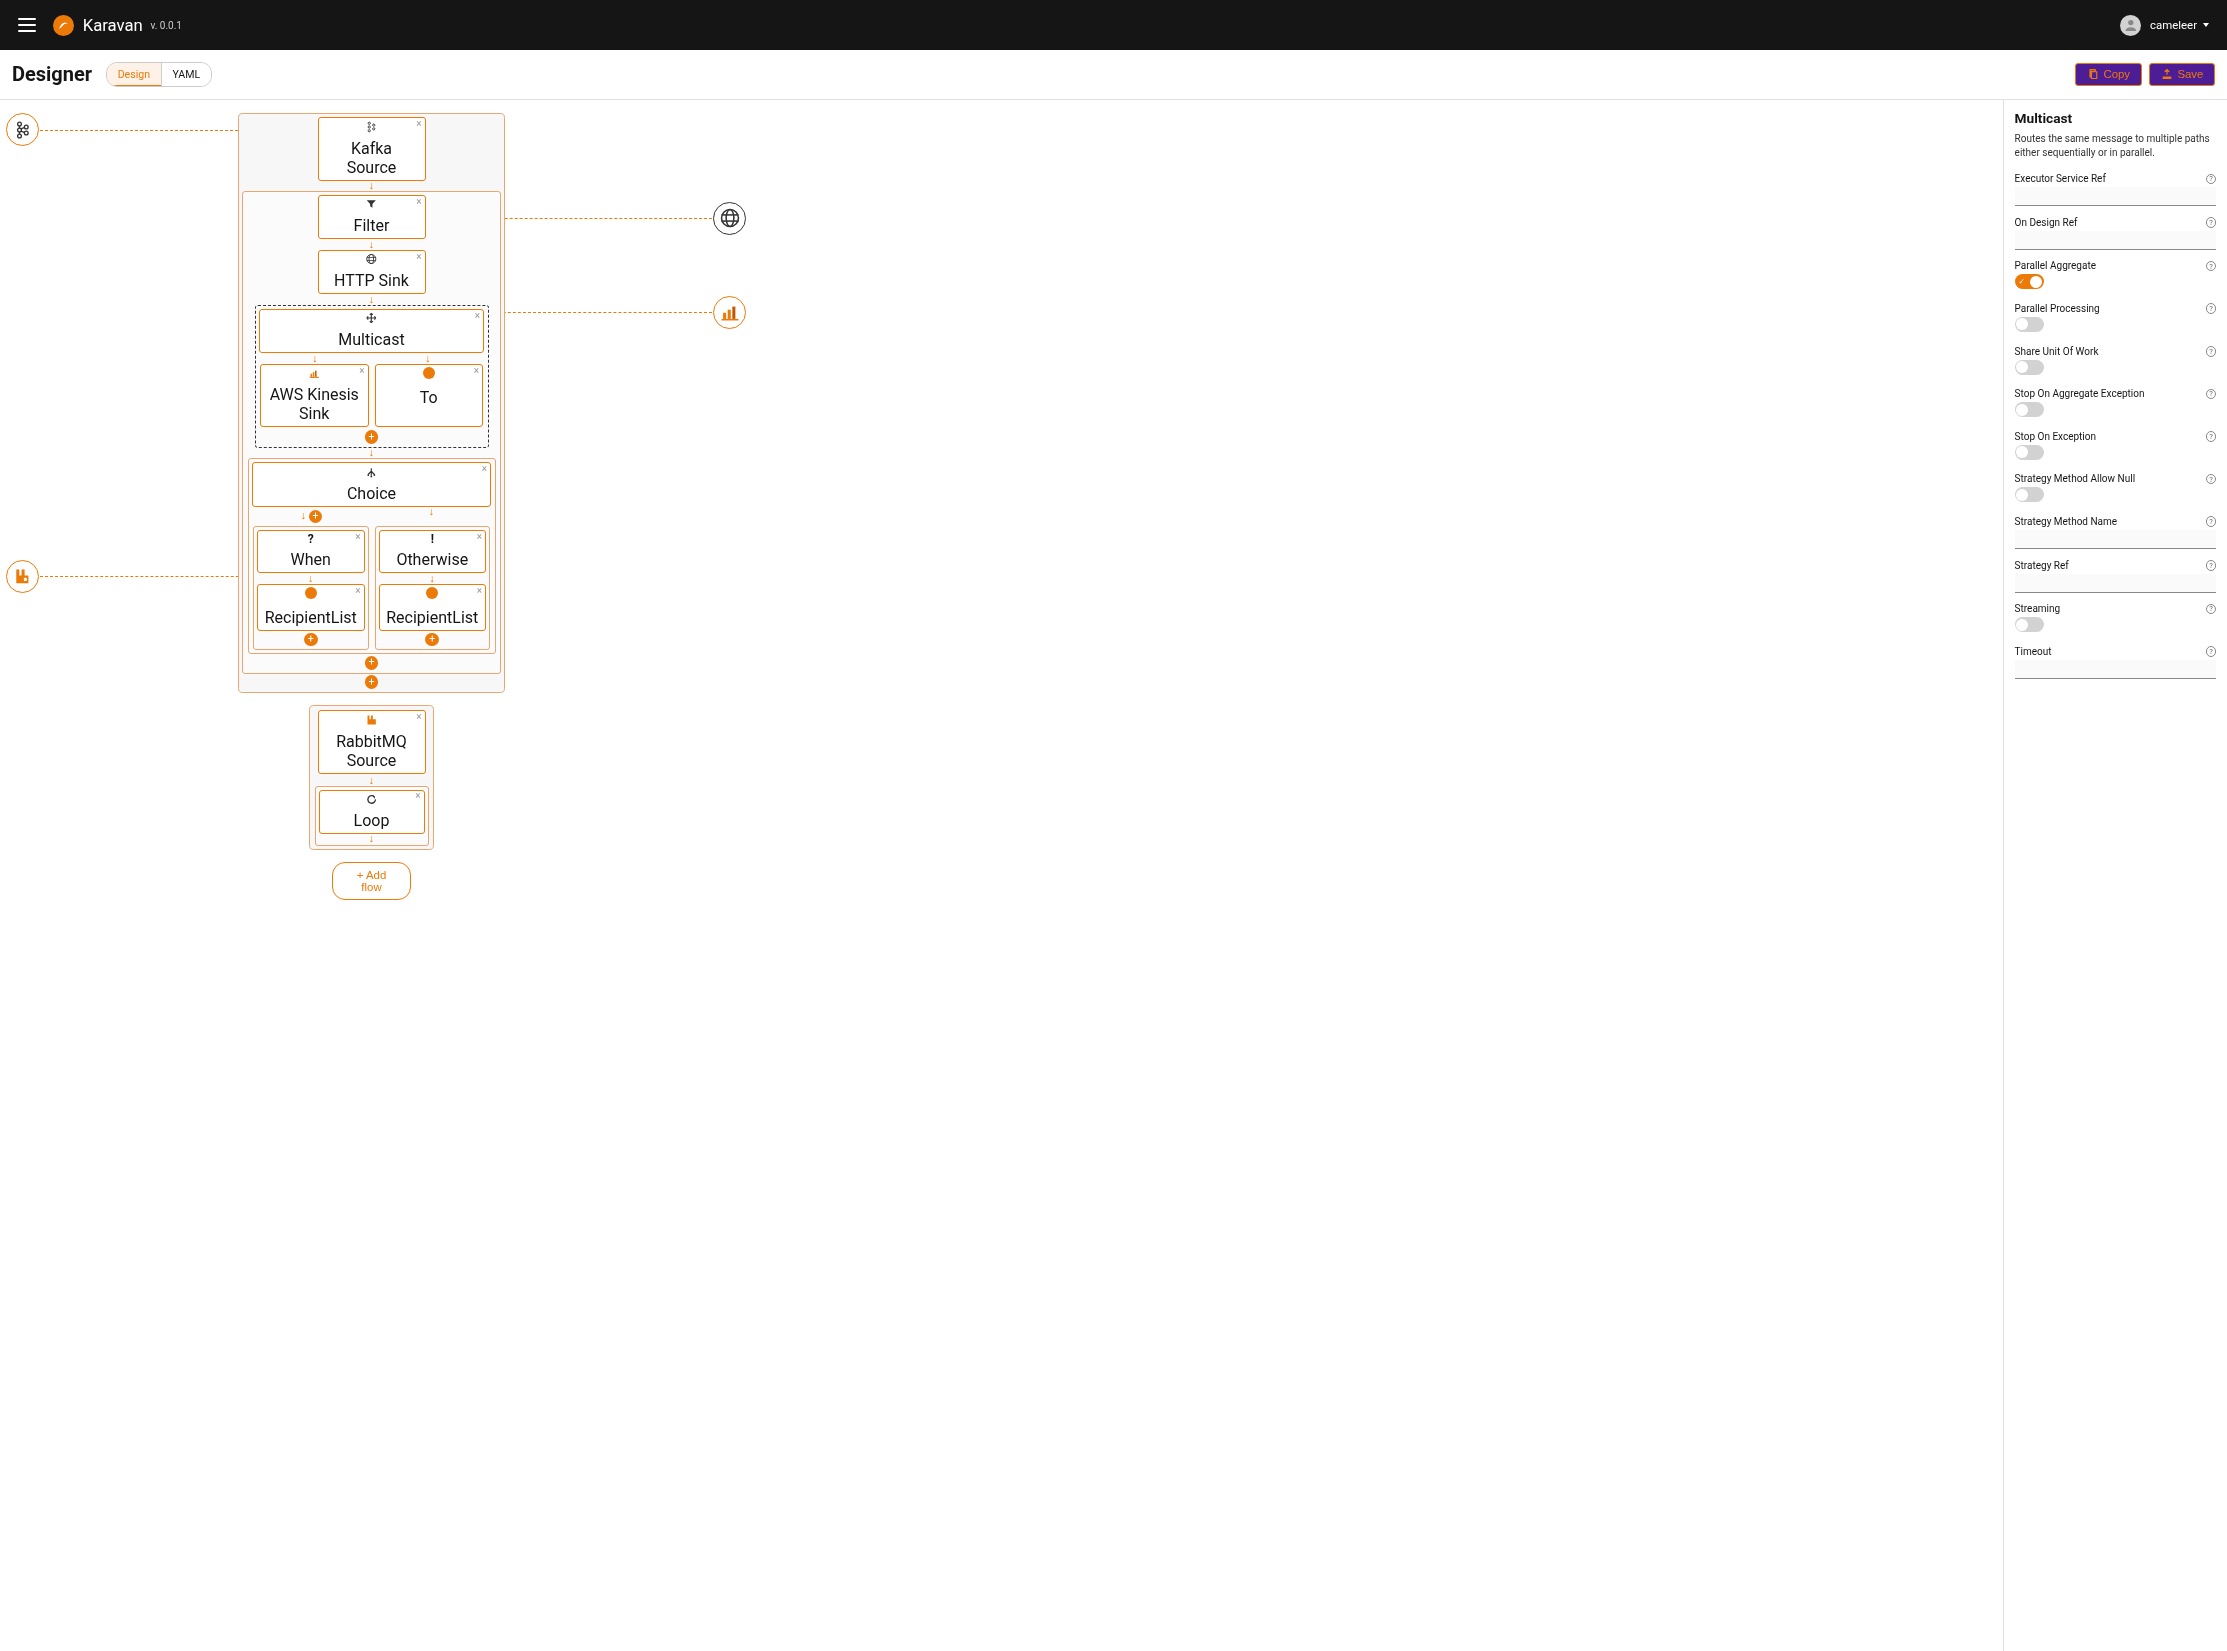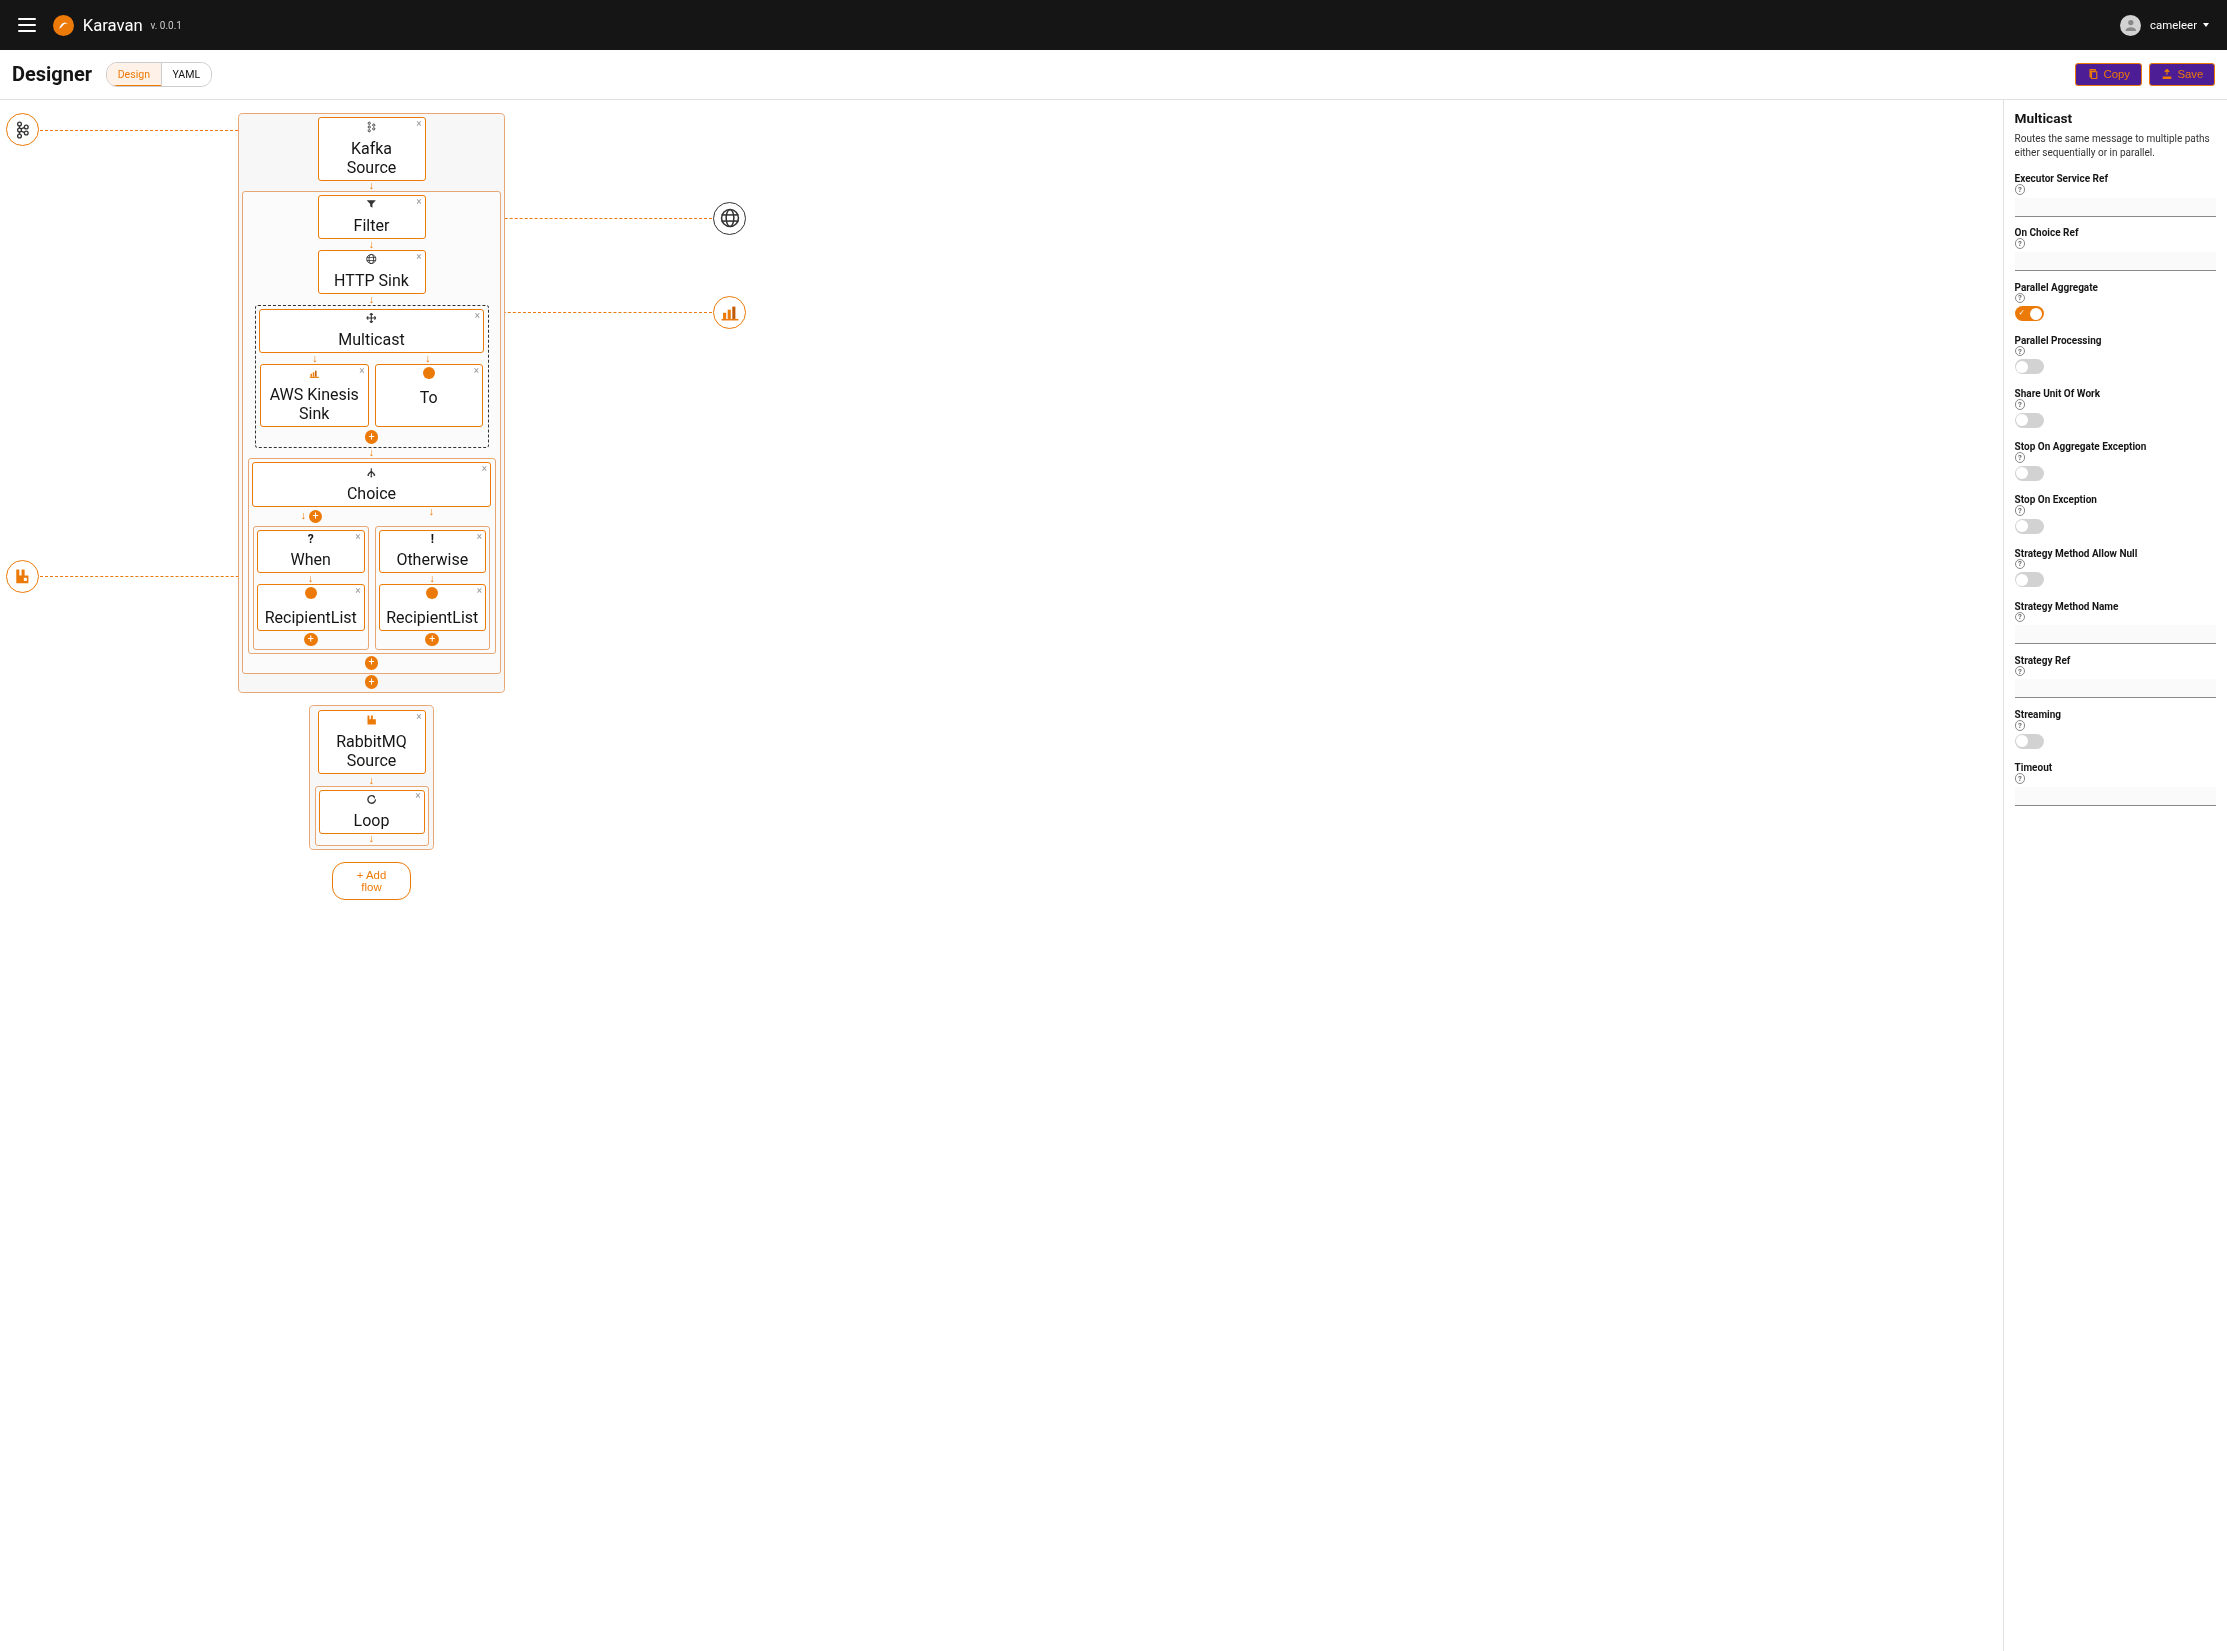--- a/index.html
+++ b/index.html
@@ -43,21 +43,21 @@
 .arrow { text-align: center; color: #ec7a08; font-size: 10.6px; line-height: 7.6px; padding: 0; }
 .arrow::after { content: "↓"; }
 .row2 { display: flex; gap: 3px; }
 .row2 > * { flex: 1; }
 .plus-circle { width: 13.7px; height: 13.7px; border-radius: 50%; background: #ec7a08; color: #fff; font-size: 10.6px; display: flex; align-items: center; justify-content: center; margin: 1.5px auto; cursor: pointer; line-height: 1; }
 .add-flow { display: block; margin: 7.6px auto 0 auto; border: 0.8px solid #ec7a08; color: #ec7a08; background: #fff; border-radius: 13px; padding: 6px 13.7px; font-size: 11.4px; cursor: pointer; width: 79px; text-align: center; margin-left: 332px; }
 .props { width: 224px; border-left: 0.8px solid #e0e0e0; padding: 10.6px 10.6px 23px 10.6px; overflow: auto; }
 .props h3 { font-size: 13.7px; font-weight: 700; margin-bottom: 6px; }
 .props-desc { font-size: 10px; color: #333; margin-bottom: 13px; line-height: 1.4; }
 .field { margin-bottom: 10.6px; }
-.field-label { display: flex; align-items: flex-start; justify-content: space-between; font-size: 10px; font-weight: 700; margin-bottom: 3px; flex-direction: column; }
+.field-label { display: flex; align-items: flex-end; justify-content: space-between; font-size: 10px; font-weight: 400; margin-bottom: 3px; }
 .help-icon { width: 10.6px; height: 10.6px; border: 0.8px solid #888; border-radius: 50%; font-size: 7.6px; display: inline-flex; align-items: center; justify-content: center; color: #666; cursor: pointer; }
 .field input[type=text] { width: 100%; border: none; border-bottom: 0.8px solid #888; padding: 3px 1.5px; font-size: 10.6px; outline: none; background: #fafafa; }
 .switch { width: 29px; height: 15px; border-radius: 7.6px; background: #d2d2d2; position: relative; cursor: pointer; display: inline-block; }
 .switch::after { content: ""; width: 12px; height: 12px; border-radius: 50%; background: #fff; position: absolute; top: 1.5px; left: 1.5px; transition: left .2s; }
 .switch.on { background: #ec7a08; }
 .switch.on::after { left: 15px; }
 .switch.on::before { content: "✓"; color: #fff; font-size: 7.6px; position: absolute; left: 3.8px; top: 2.3px; }
 .camel-ico { width:12px; height:12px; border-radius:50%; background:#ec7a08; display:inline-block; }
 </style>
 </head>
@@ -307,21 +307,21 @@
 
   <div class="props">
     <h3>Multicast</h3>
     <div class="props-desc">Routes the same message to multiple paths either sequentially or in parallel.</div>
     <div id="fields">
         <div class="field"><div class="field-label">
             <span>Executor Service Ref</span>
             <span class="help-icon">?</span>
           </div><input type="text" style=""></div>
         <div class="field"><div class="field-label">
-            <span>On Choice Ref</span>
+            <span>On Design Ref</span>
             <span class="help-icon">?</span>
           </div><input type="text" style=""></div>
         <div class="field"><div class="field-label">
             <span>Parallel Aggregate</span>
             <span class="help-icon">?</span>
           </div><div class="switch on"></div></div>
         <div class="field"><div class="field-label">
             <span>Parallel Processing</span>
             <span class="help-icon">?</span>
           </div><div class="switch"></div></div>

